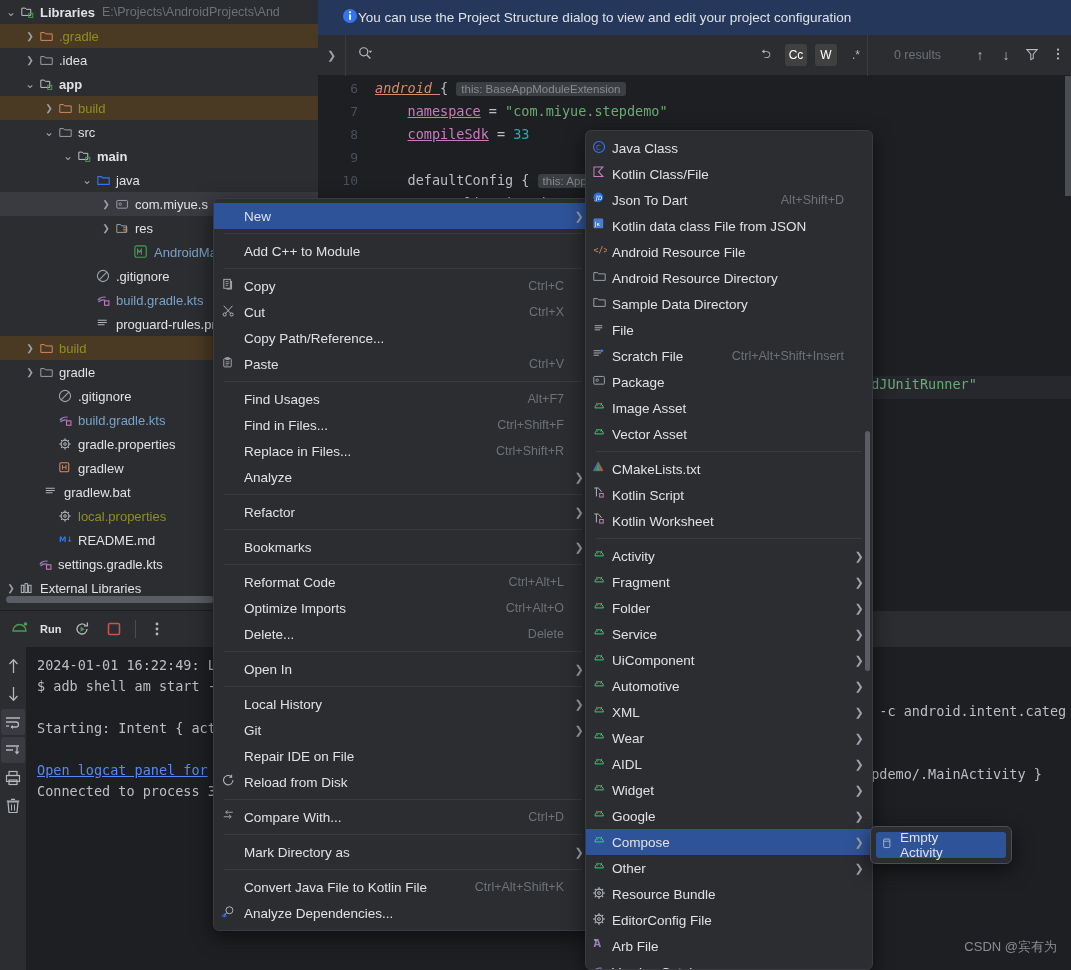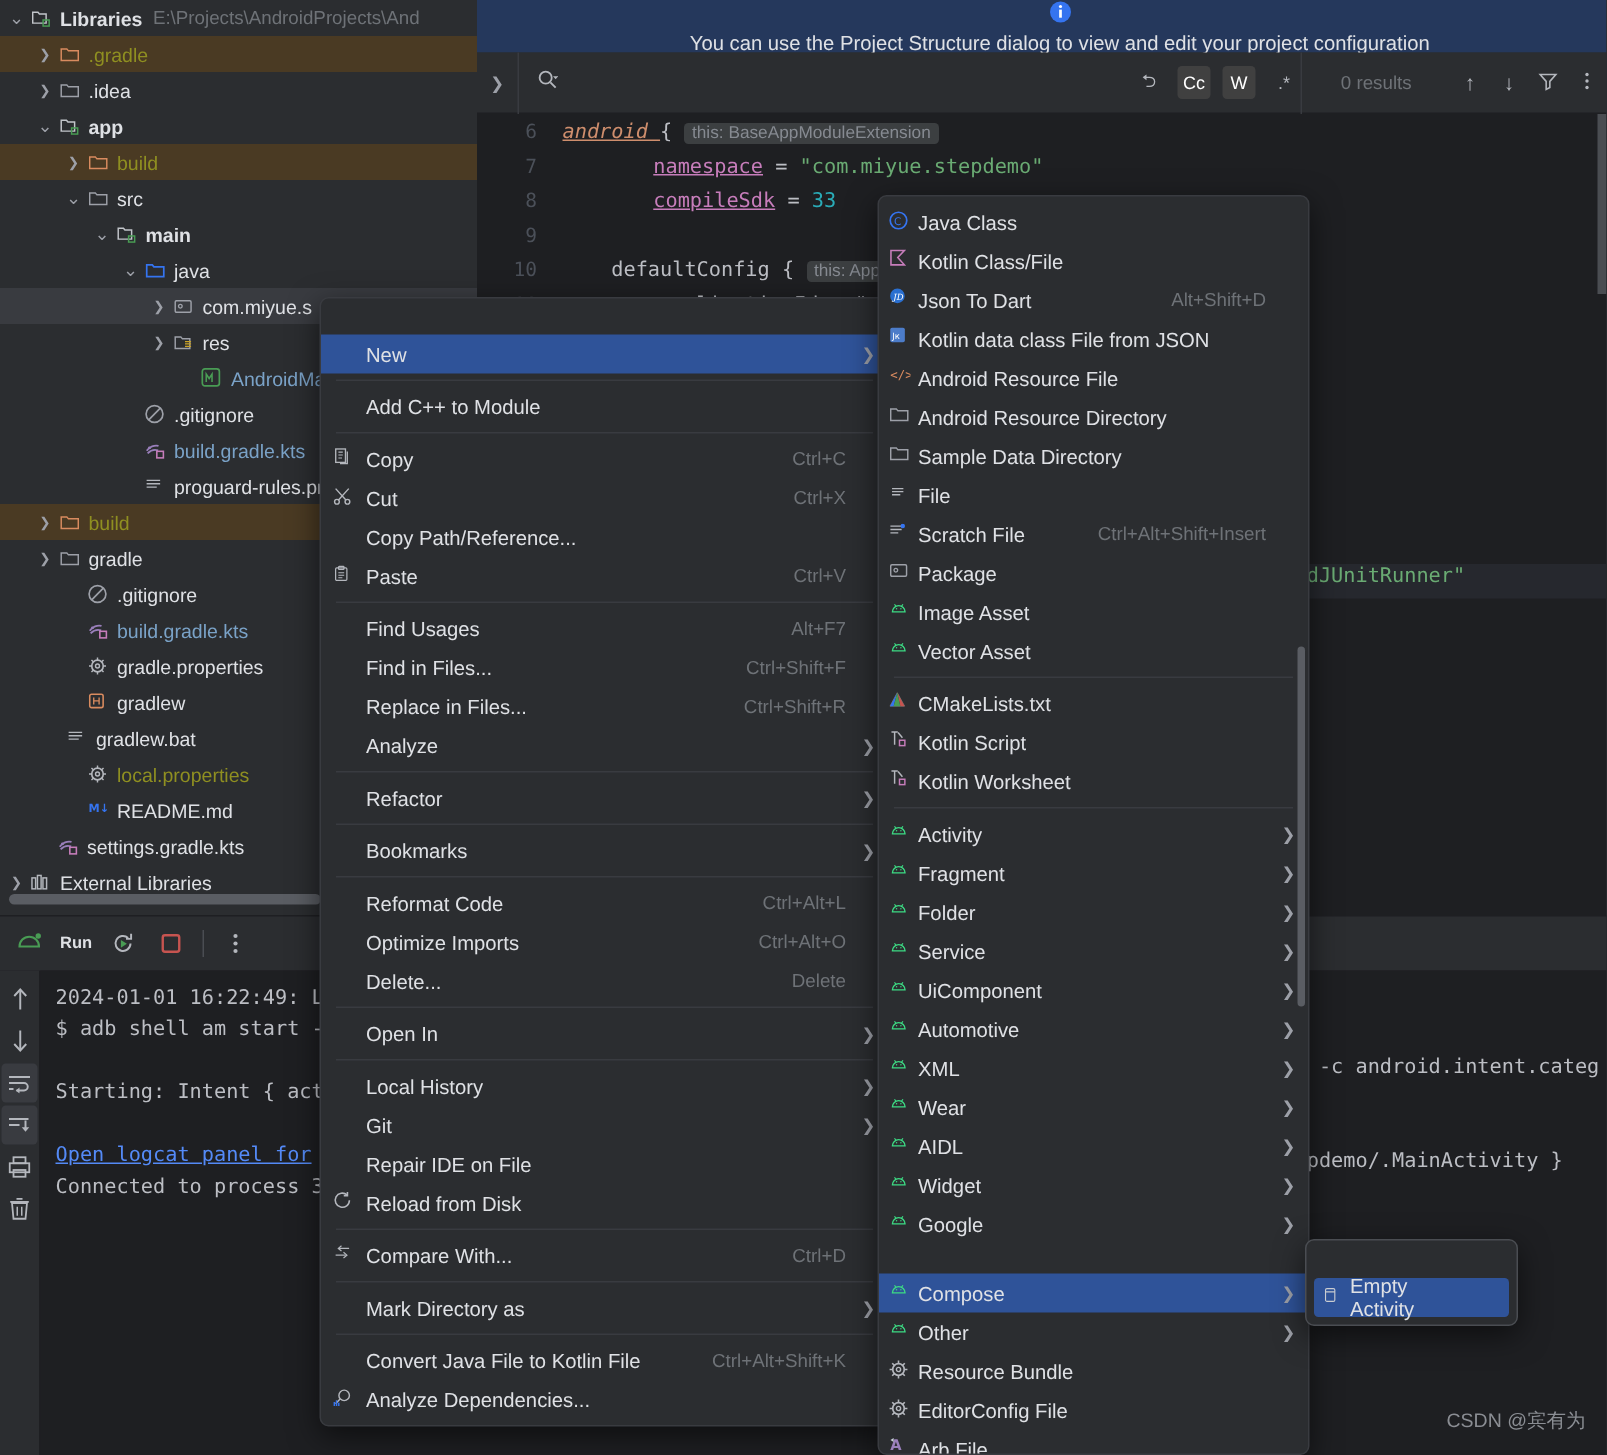--- a/index.html
+++ b/index.html
@@ -70,21 +70,21 @@
     position: absolute; left: 27px; top: 36px; right: 0; bottom: 0;
     background: #1e1f22; padding: 8px 10px;
     font-family: "DejaVu Sans Mono", monospace; font-size: 13.5px;
     color: #bcbec4; line-height: 21px; white-space: pre; overflow: hidden;
   }
   .con-link { color: #548af7; text-decoration: underline; }
 
   
   #banner {
     position: absolute; left: 318px; top: 0; width: 753px; height: 35px;
-    background: #25385c; display: flex; align-items: center; padding-left: 24px;  flex-direction: column;
+    background: #25385c; display: flex; align-items: center; padding-left: 24px; 
   }
   #banner-text { font-size: 13.5px; color: #dfe1e5; }
 
   
   #find-bar {
     position: absolute; left: 318px; top: 35px; width: 753px; height: 41px;
     background: #2b2d30; display: flex; align-items: center;
     border-bottom: 1px solid #1e1f22;
   }
   #find-collapse { width: 27px; text-align: center; color: #9da0a8; font-size: 11px; }
@@ -118,41 +118,41 @@
     background: #1e1f22; text-align: right; padding-top: 1px;
   }
   .lnum { height: 23px; line-height: 23px; font-family: "DejaVu Sans Mono", monospace;
           font-size: 13px; color: #4b5059; padding-right: 8px; }
   #code {
     position: absolute; left: 57px; top: 1px; right: 0; top: 1px;
     font-family: "DejaVu Sans Mono", monospace; font-size: 13.5px;
     line-height: 23px; white-space: pre; color: #bcbec4;
   }
   .kw { color: #cf8e6d; font-style: italic; text-decoration: underline; }
-  .prop { color: #c77dbb; text-decoration: underline; margin-left: 28px; }
+  .prop { color: #c77dbb; text-decoration: underline; }
   .str { color: #6aab73; }
   .num { color: #2aacb8; }
   .pun { color: #bcbec4; }
   .hint {
     background: #3c3f41; color: #868a91; font-family: "Liberation Sans", sans-serif;
     font-size: 11.5px; border-radius: 3px; padding: 1px 5px;
   }
   .ln-hl { position: absolute; left: 0; right: 0; height: 23px; background: #26282e; }
 
   
   #ctx-menu {
     position: absolute; left: 213px; top: 198px; width: 380px;
     background: #2b2d30; border: 1px solid #393b40; border-radius: 6px;
     box-shadow: 0 6px 20px rgba(0,0,0,.55); padding: 4px 0; z-index: 40;
   }
   .mi {
     display: flex; align-items: center; height: 26px;
     padding: 0 8px 0 0; font-size: 13.5px; color: #dfe1e5; position: relative;
   }
-  .mi.sel { background: #2f5399; margin-top: 20px; }
+  .mi.sel { background: #2f5399; }
   .mi-ic { width: 30px; flex: 0 0 30px; text-align: center; color: #b4b7bd; font-size: 13px; }
   .mi-label { flex: 1; }
   .mi-key { color: #6e7277; font-size: 12.5px; margin-left: 14px; }
   .mi-arrow { color: #9da0a8; font-size: 11px; margin-left: 10px; width: 10px; text-align: center; }
   .msep { height: 1px; background: #393b40; margin: 4px 10px; }
 
   
   #new-menu {
     position: absolute; left: 585px; top: 130px; width: 288px;
     background: #2b2d30; border: 1px solid #393b40; border-radius: 6px;

